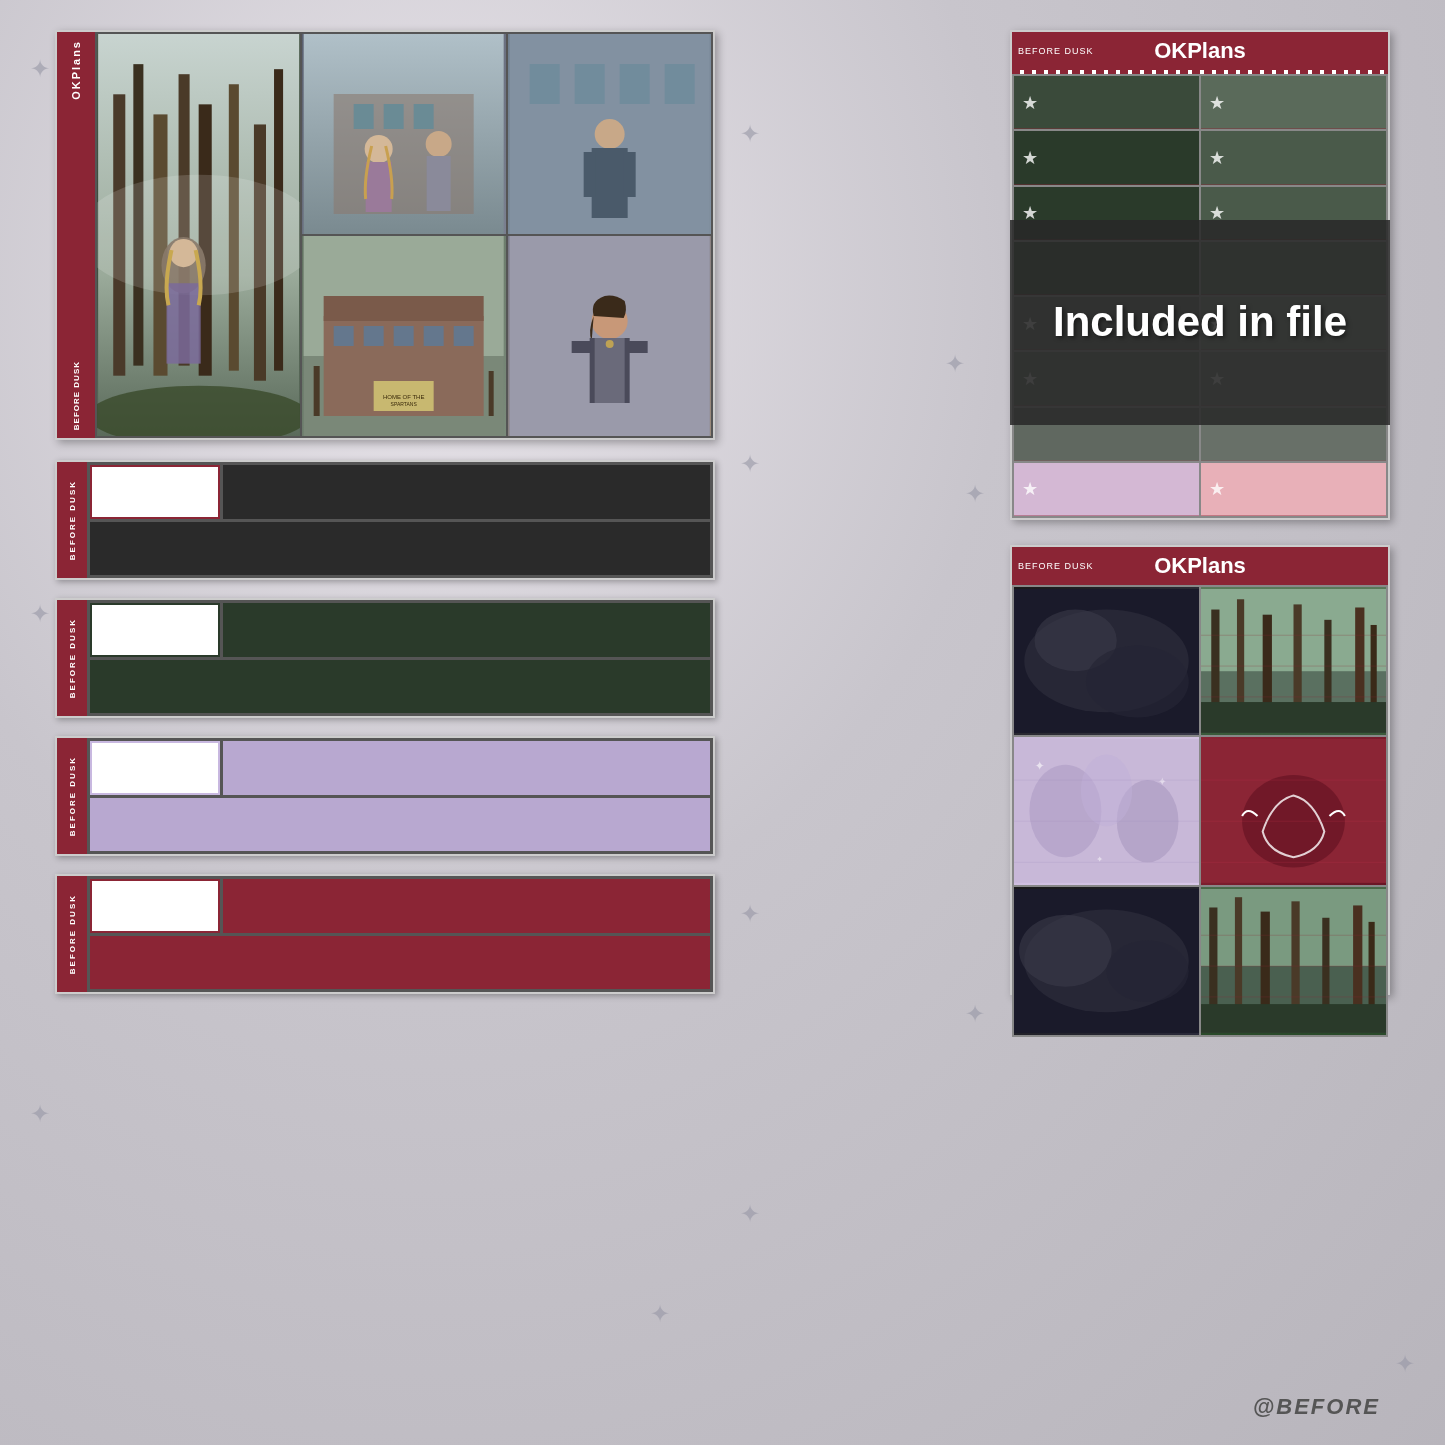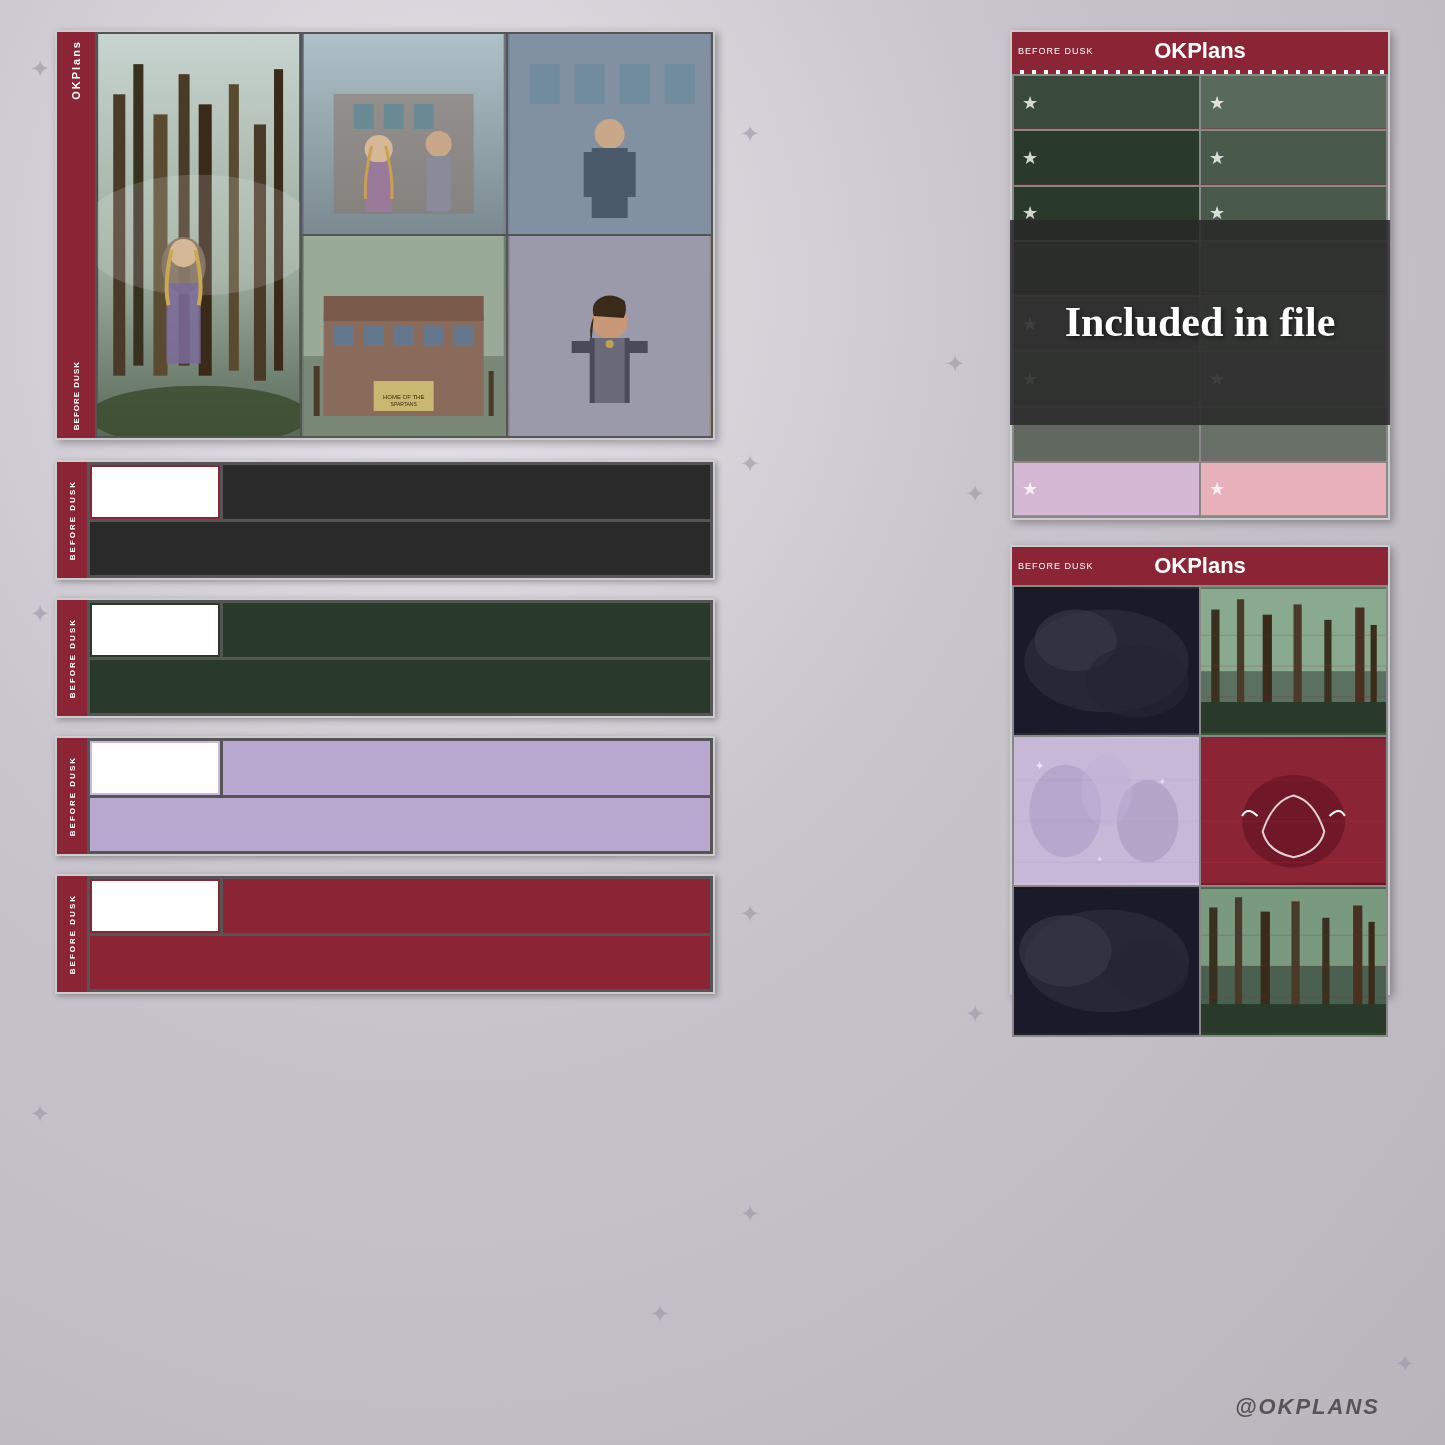--- a/index.html
+++ b/index.html
@@ -163,21 +163,20 @@
       z-index: 10;
     }
 
     .included-text {
       color: white;
       font-size: 42px;
       font-weight: bold;
       text-align: center;
       line-height: 1.2;
       text-shadow: 2px 2px 4px rgba(0,0,0,0.5);
-      font-family: Liberation Serif, serif;
     }
 
     
     .weekly-strips {
       position: absolute;
       top: 460px;
       left: 55px;
       width: 660px;
       display: flex;
       flex-direction: column;
@@ -672,13 +671,13 @@
         <rect x="163" y="32" width="6" height="88" fill="#3a2a18"></rect>
         <rect x="0" y="112" width="180" height="28" fill="#2a3a2a"></rect>
         <line x1="0" y1="45" x2="180" y2="45" stroke="#8b2535" stroke-width="0.5" opacity="0.5"></line>
         <line x1="0" y1="75" x2="180" y2="75" stroke="#8b2535" stroke-width="0.5" opacity="0.5"></line>
         <line x1="0" y1="105" x2="180" y2="105" stroke="#8b2535" stroke-width="0.5" opacity="0.5"></line>
       </svg>
     </div>
   </div>
 </div>
 
-<div class="watermark">@OKPLANS</div>
+<div class="watermark">@BEFORE</div>
 
 </body></html>

